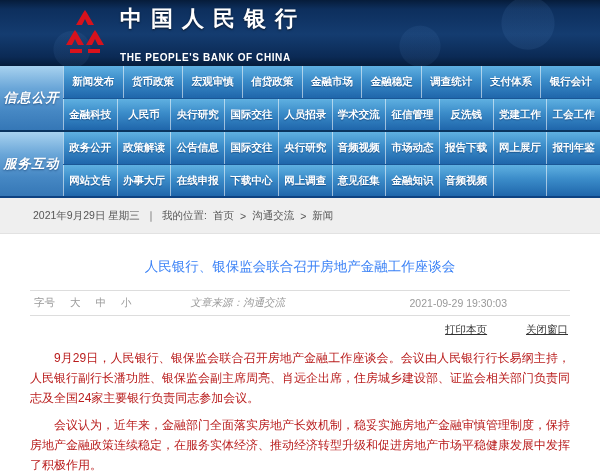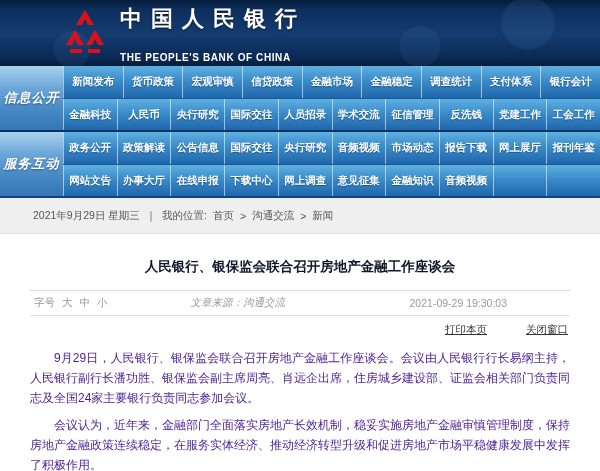--- a/index.html
+++ b/index.html
@@ -61,36 +61,36 @@
     height:36px; background:#efefef; border-bottom:1px solid #e2e2e2;
     display:flex; align-items:center; padding-left:33px;
     font-size:10.5px; color:#555;
   }
   .breadcrumb span{ margin-right:6px; }
   .crumb-link{ cursor:pointer; }
 
   
   .content{ background:#fff; padding:0 30px; }
   .article-title{
-    text-align:center; font-size:13.5px; font-weight:bold; color:#0f172a;
+    text-align:center; font-size:13.5px; font-weight:normal; color:#3b82f6;
     padding:24px 0 14px;
   }
   .meta-row{
     display:flex; align-items:center;
     border-top:1px solid #ddd; border-bottom:1px solid #ddd;
     padding:5px 4px; font-size:10.5px; color:#999;
   }
-  .meta-left{ flex:1; display:flex; gap:7px; }
+  .meta-left{ flex:1; display:flex; gap:15px; }
   .meta-center{ flex:1.4;font-style:italic; }
   .meta-right{ flex:1; text-align:left; }
   .size-link{ cursor:pointer; }
   .actions{ text-align:right; padding:7px 2px 4px; font-size:10.5px; color:#333; }
   .actions a{ color:#333; text-decoration:underline; margin-left:36px; cursor:pointer; }
   .paragraphs p{
-    font-size:12px; line-height:20px; color:#4c1d95;
+    font-size:12px; line-height:20px; color:#b91c1c;
     text-indent:2em; margin:7px 0; text-align:justify;
   }
 </style>
 </head>
 <body>
 
 <div class="header">
   <div class="logo-wrap">
     <svg class="logo" viewBox="0 0 42 48" aria-hidden="true">
       <g fill="#d8121c">

